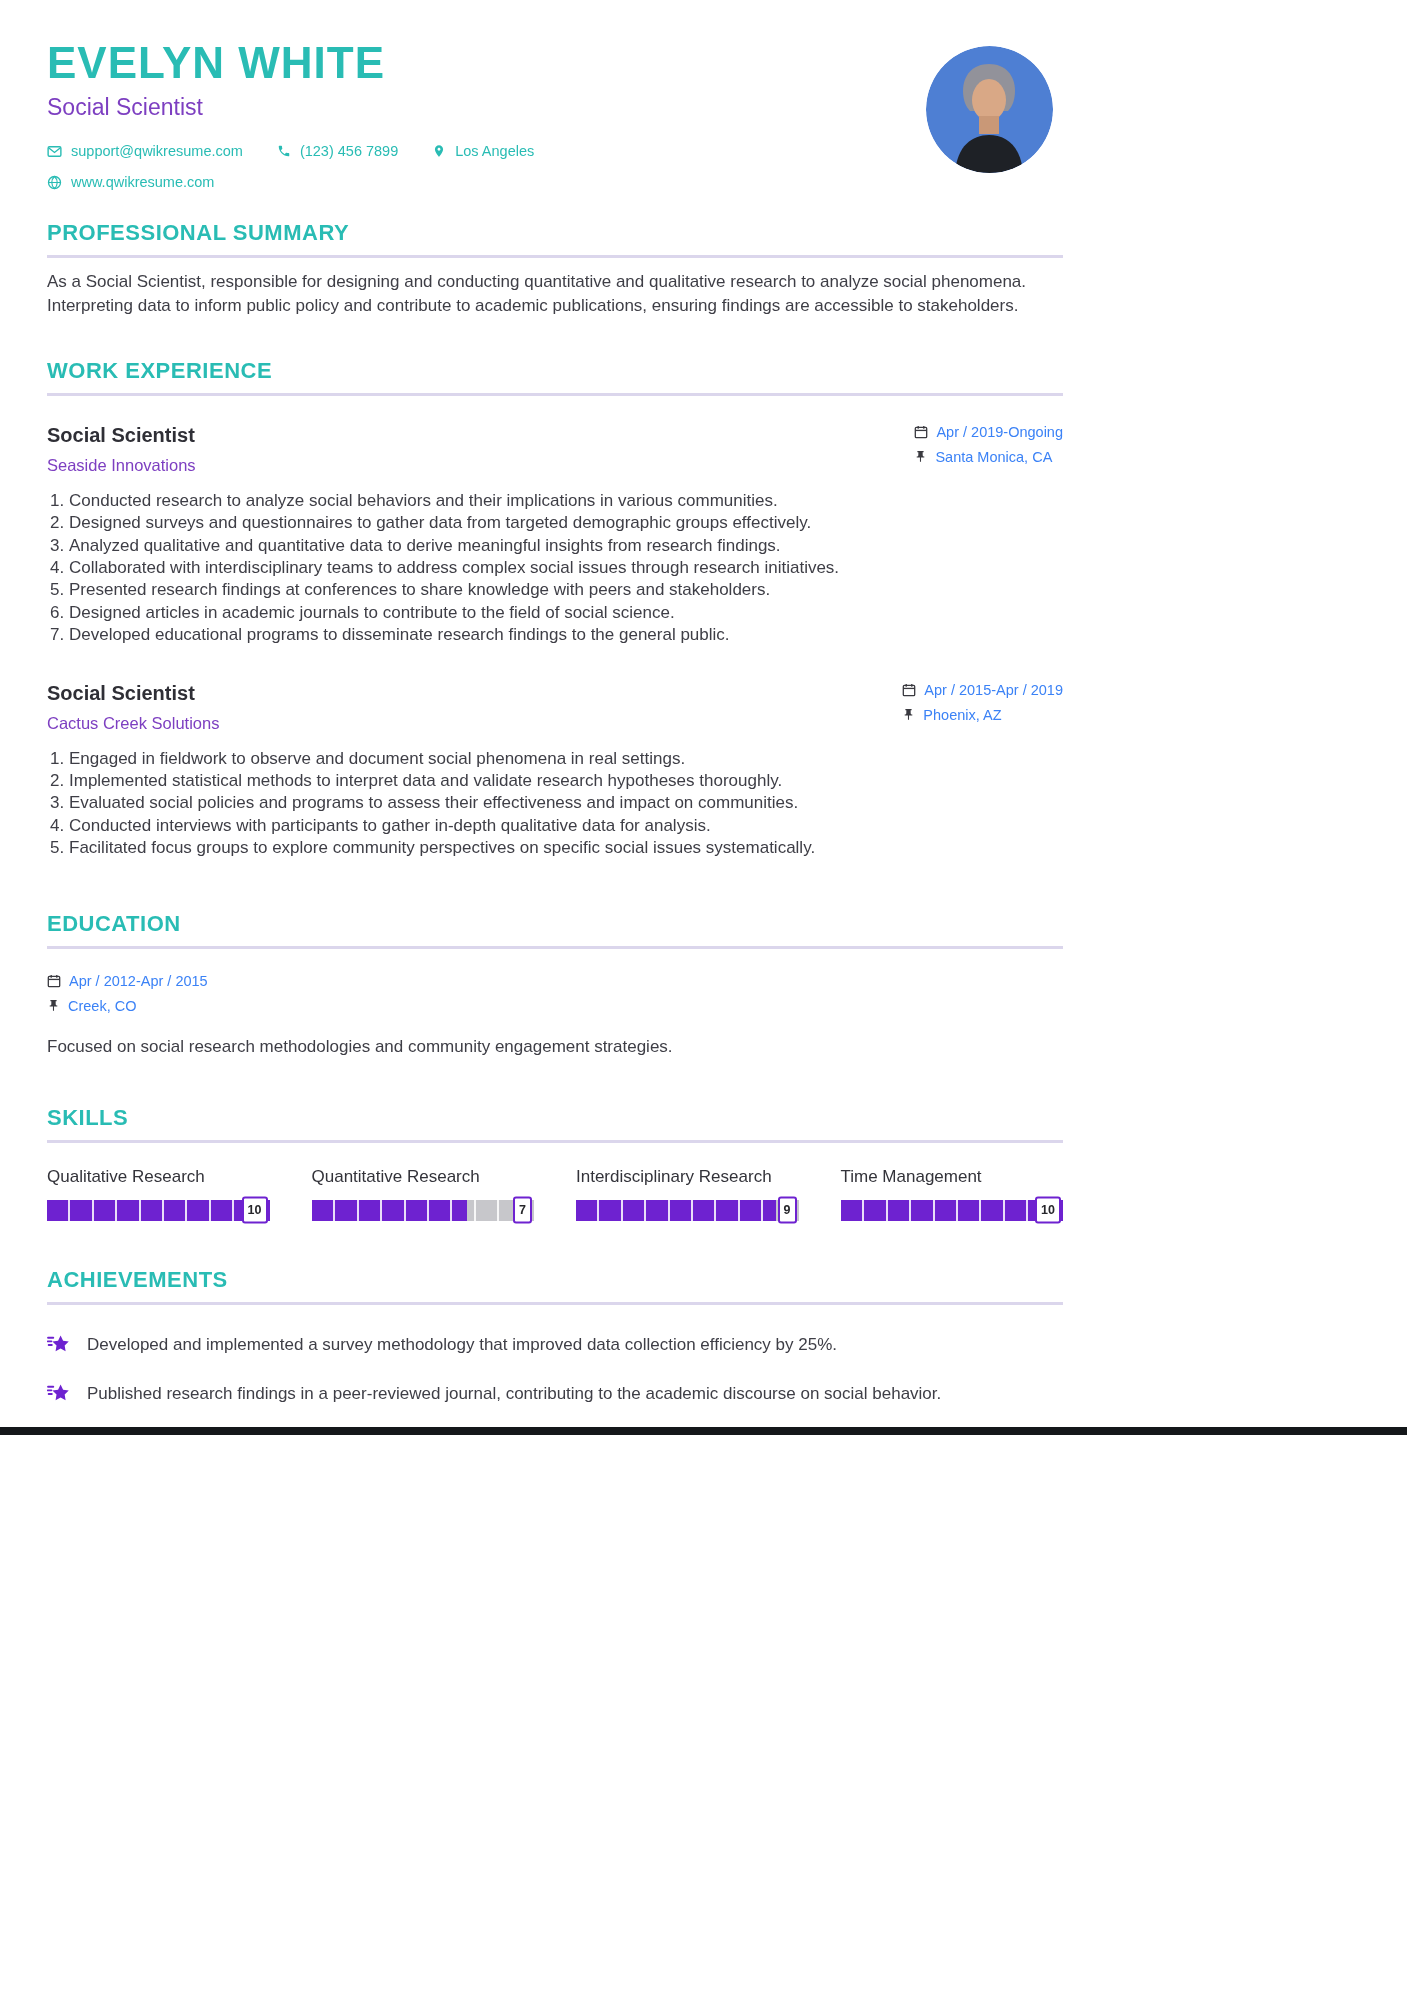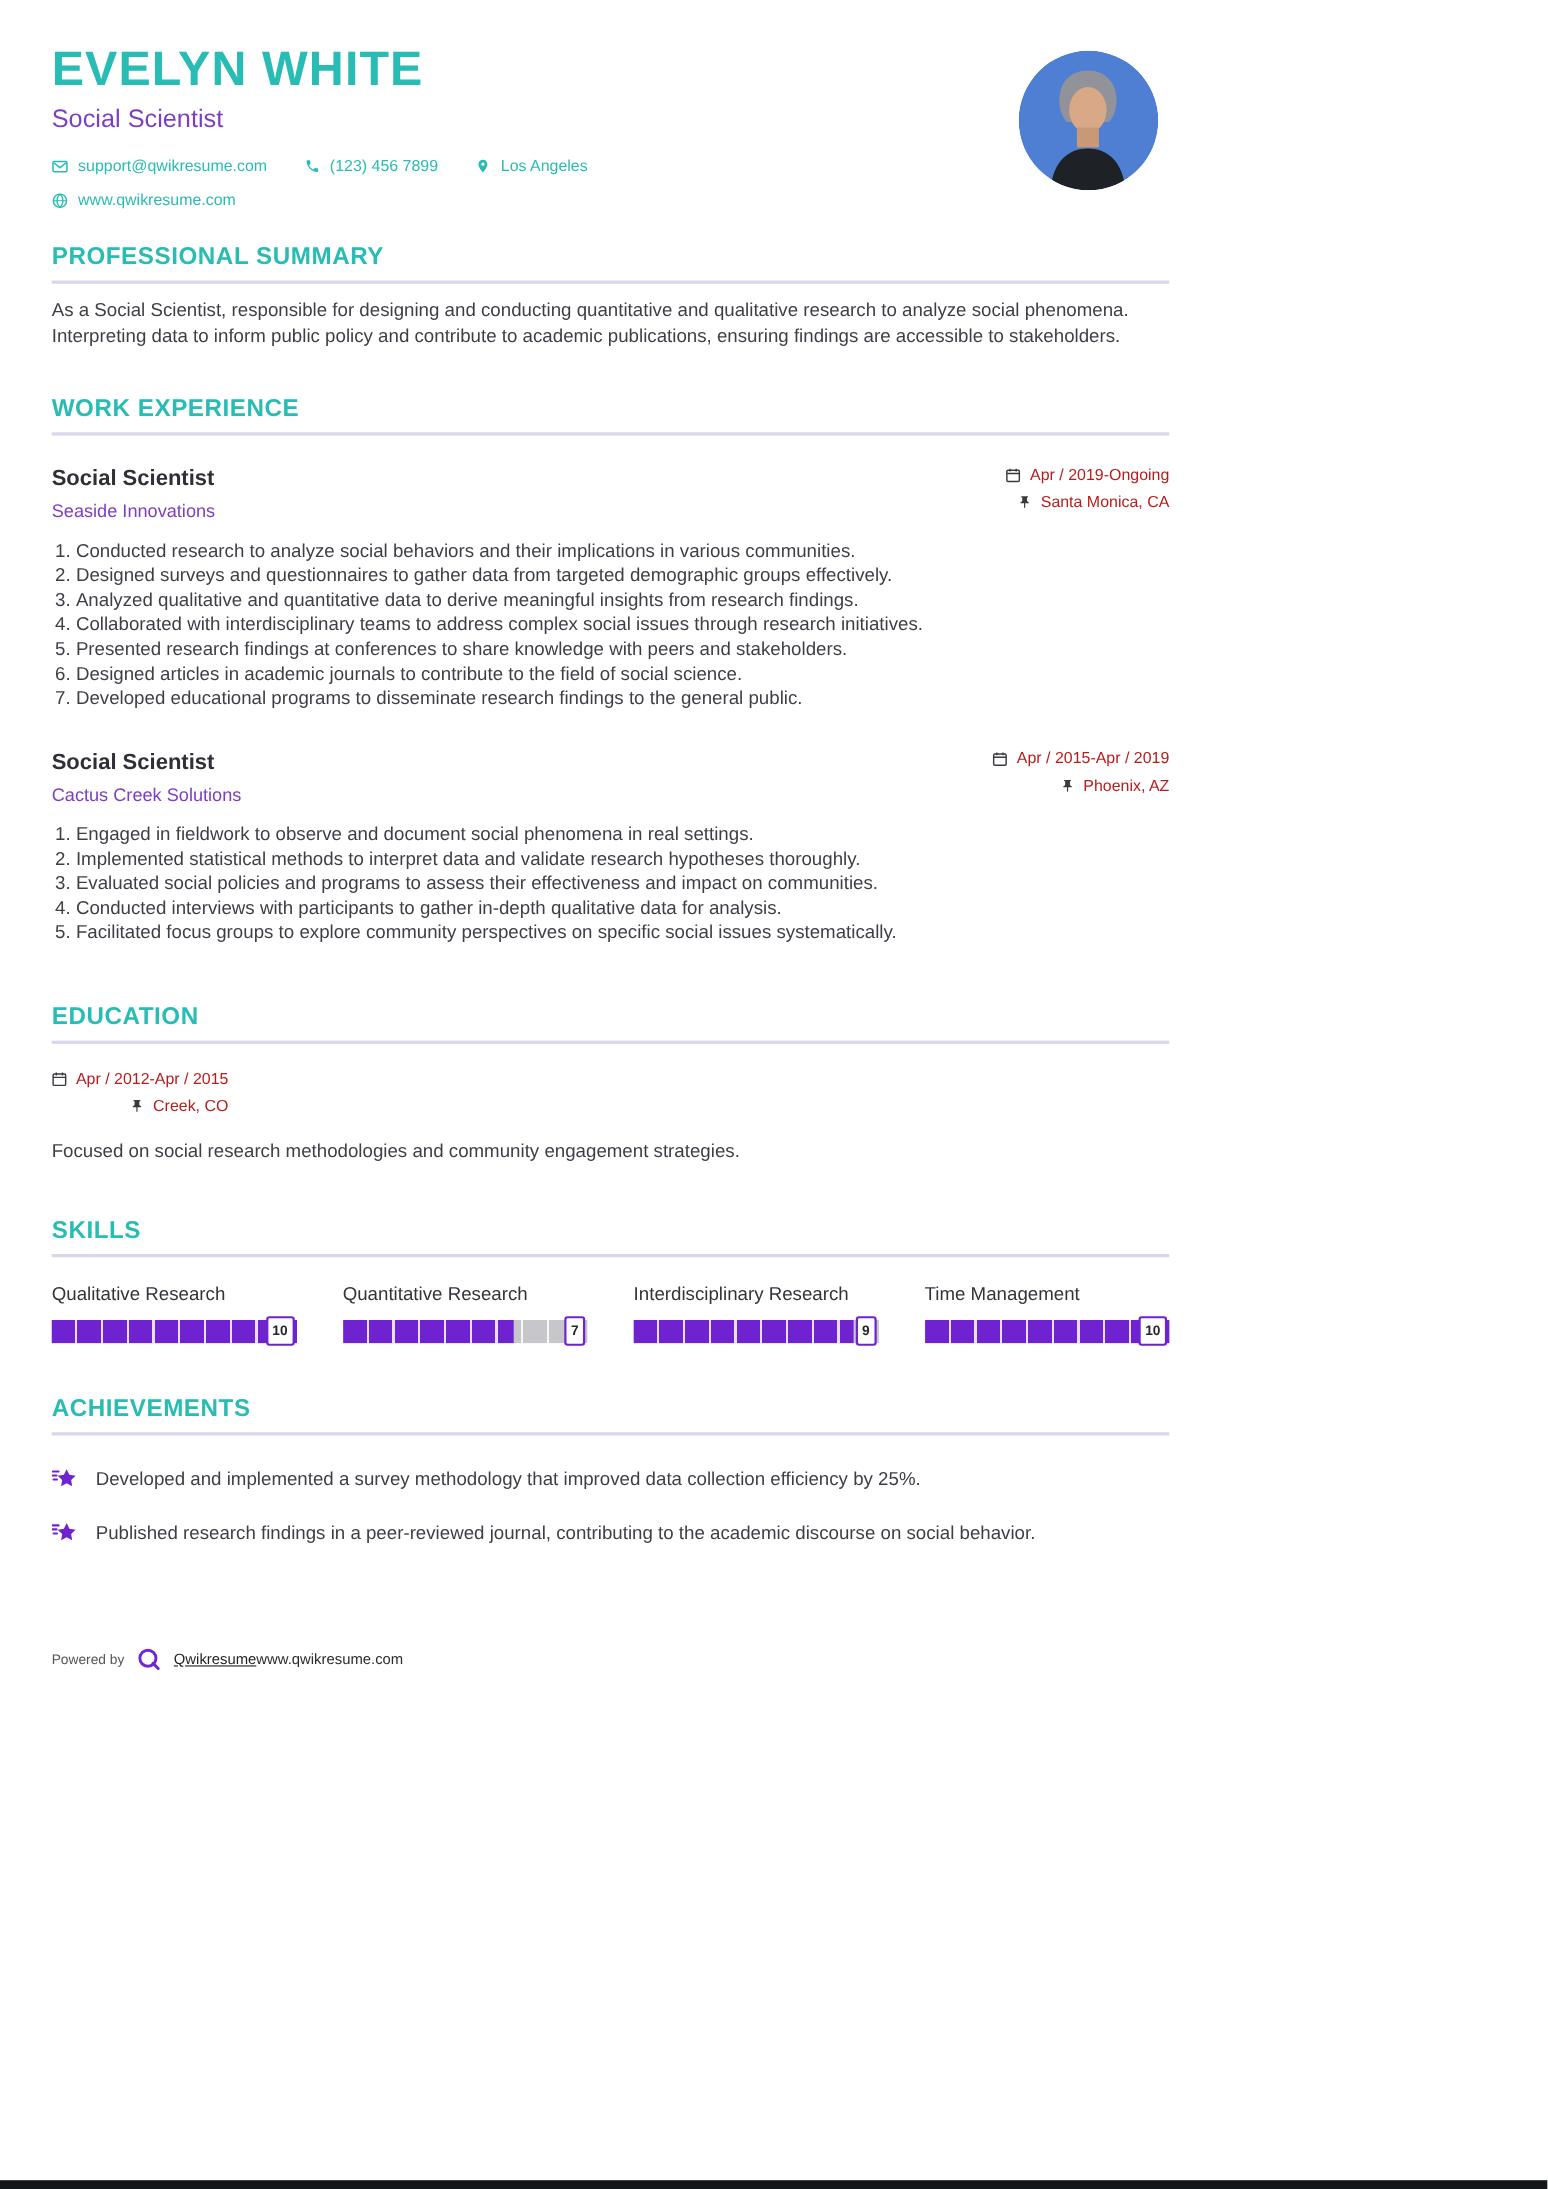--- a/index.html
+++ b/index.html
@@ -6,21 +6,21 @@
     --teal:#29BCB4;
     --purple:#7D3FC1;
     --bar:#6E22D0;
     --text:#3E3E46;
     --dark:#2F2F36;
     --rule:#DBD6EC;
   }
   *{margin:0;padding:0;box-sizing:border-box;}
   html,body{background:#ffffff;}
   body{font-family:"Liberation Sans",sans-serif;color:var(--text);}
-  .page{position:relative;width:1407px;height:1990px;background:#fff;overflow:hidden;}
+  .page{position:relative;width:1407px;height:1435px;background:#fff;overflow:hidden;}
   .content{position:absolute;left:47px;top:0;width:1016px;}
 
   
   .header{display:flex;justify-content:space-between;align-items:flex-start;padding-top:40px;}
   .name{font-size:44px;font-weight:700;color:var(--teal);letter-spacing:1px;line-height:1.05;}
   .person-title{margin-top:8px;font-size:23px;color:var(--purple);font-weight:500;}
   .contact-row{display:flex;align-items:center;gap:34px;margin-top:22px;color:var(--teal);font-size:14.5px;font-weight:500;}
   .contact-row.second{margin-top:15px;}
   .contact-item{display:flex;align-items:center;gap:9px;color:var(--teal);text-decoration:none;cursor:pointer;}
   .contact-item .cicon{display:inline-flex;color:var(--teal);}
@@ -32,21 +32,21 @@
   .section-heading{color:var(--teal);font-size:22px;font-weight:700;letter-spacing:.5px;padding-bottom:9px;border-bottom:3px solid var(--rule);}
   .summary-text{margin-top:12px;font-size:17px;line-height:1.4;color:var(--text);}
 
   
   .job{margin-top:28px;}
   .job + .job{margin-top:36px;}
   .entry-head{display:flex;justify-content:space-between;align-items:flex-start;}
   .entry-title{font-size:20px;font-weight:700;color:var(--dark);}
   .entry-sub{margin-top:9px;font-size:16.5px;color:var(--purple);font-weight:500;}
   .entry-meta{text-align:right;font-size:14.5px;color:#35353C;flex:0 0 auto;}
-  .meta-line{display:flex;justify-content:flex-end;align-items:center;gap:8px;margin-bottom:9px;color:#b91c1c;}
+  .meta-line{display:flex;align-items:center;gap:8px;margin-bottom:9px;color:#3b82f6;}
   .meta-line .micon{display:inline-flex;color:#3A3A40;}
   ol.bullets{margin-top:15px;padding-left:22px;font-size:17px;line-height:1.26;color:var(--text);}
   ol.bullets li{margin-bottom:1px;}
   .edu-desc{margin-top:14px;font-size:17px;color:var(--text);}
 
   
   .skills-grid{display:grid;grid-template-columns:repeat(4,1fr);gap:42px;margin-top:24px;}
   .skill-label{font-size:17px;color:#33333A;}
   .skill-bar{position:relative;height:21px;background:#C7C7CB;margin-top:13px;}
   .skill-fill{position:absolute;left:0;top:0;bottom:0;background:var(--bar);}

